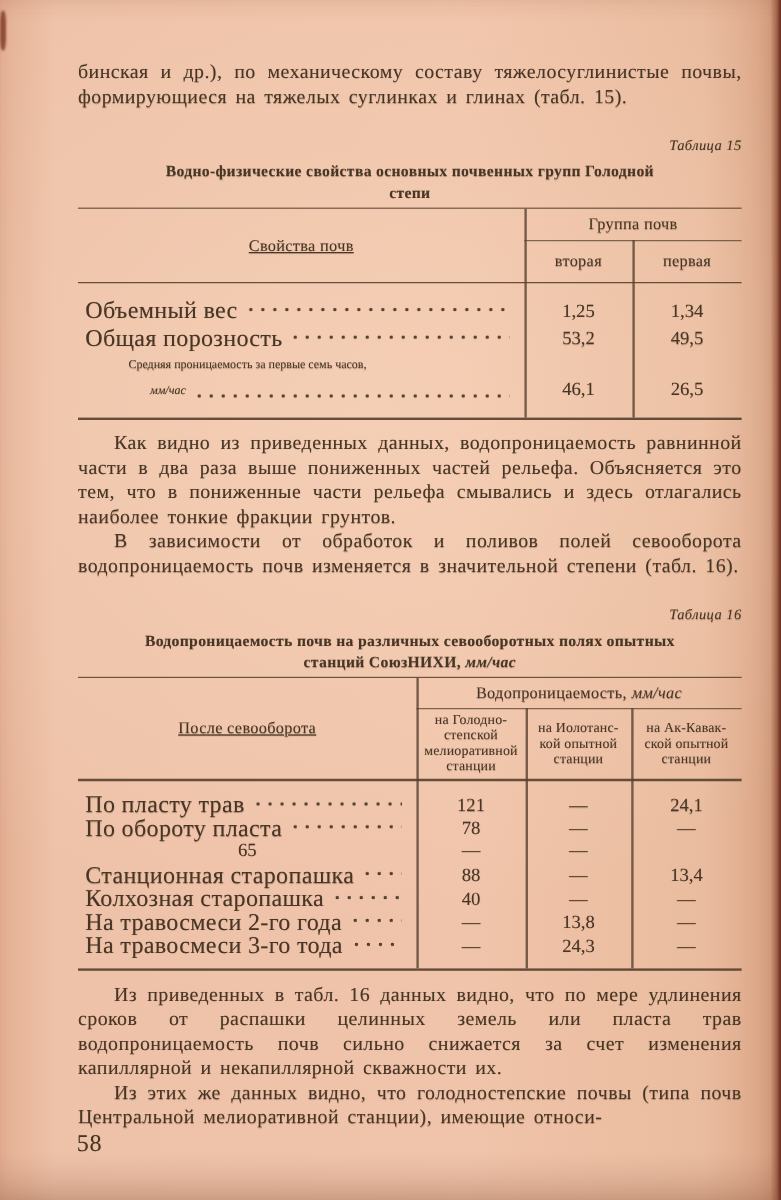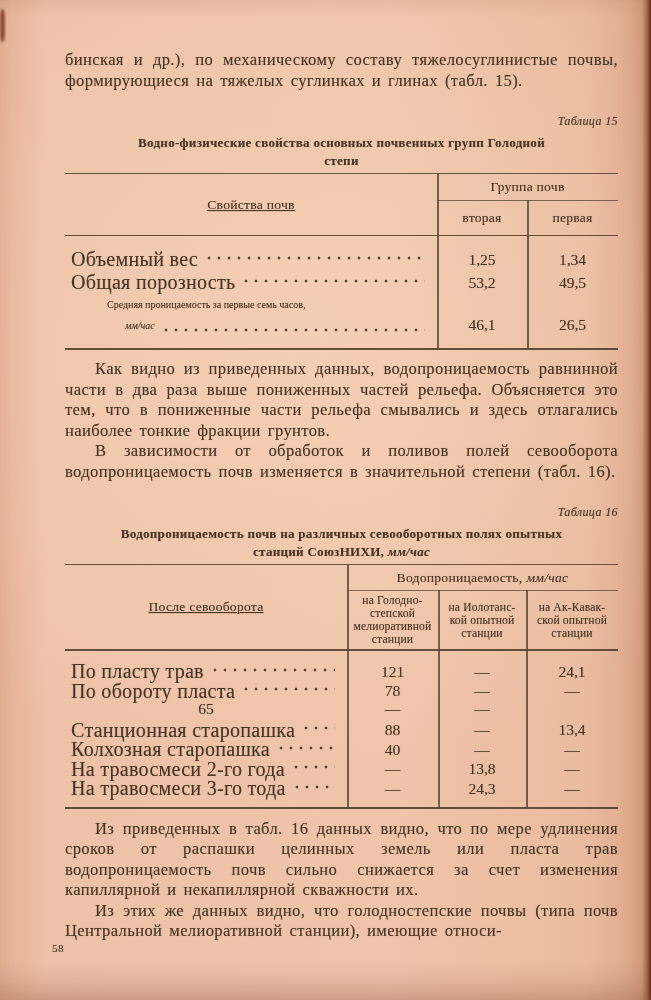--- a/index.html
+++ b/index.html
@@ -73,21 +73,21 @@
   .t16-group-title{ height:25px; display:flex; align-items:center; justify-content:center; gap:4px;
     border-bottom:1.3px solid rgba(88,66,48,.75); }
   .t16-stations{ display:grid; grid-template-columns:91px 88px 92px; min-height:56px; }
   .station{ display:flex; align-items:center; justify-content:center; text-align:center;
     font-size:11.5px; line-height:13px; white-space:pre-line; padding:3px 1px; letter-spacing:0.2px; }
   #t16 .vlA{ left:282px; top:0; bottom:0; }
   #t16 .vlB{ left:373px; top:25px; bottom:0; }
   #t16 .vlC{ left:461px; top:25px; bottom:0; }
   .t16-body{ padding:9px 0 10px; }
 
-  .page-number{ position:absolute; left:52px; top:942px; font-size:11px; letter-spacing:0.5px; }
+  .page-number{ position:absolute; left:64px; top:942px; font-size:20px; letter-spacing:0.5px; }
 
   
   .book-edge{ position:absolute; right:0; top:0; bottom:0; width:9px; pointer-events:none;
     background:linear-gradient(to right, rgba(94,32,21,0) 0%, rgba(140,74,50,.55) 55%, #5e2015 100%); }
   .margin-mark{ position:absolute; left:0; top:9px; width:5px; height:33px;
     background:#76301f; opacity:.75; border-radius:40%/30%; filter:blur(0.8px); }
   .vignette{ position:absolute; inset:0; pointer-events:none;
     box-shadow: inset -16px 0 28px -12px rgba(140,80,55,.28),
                 inset 0 -14px 24px -14px rgba(140,80,55,.22),
                 inset 0 10px 22px -16px rgba(150,95,65,.18); }

